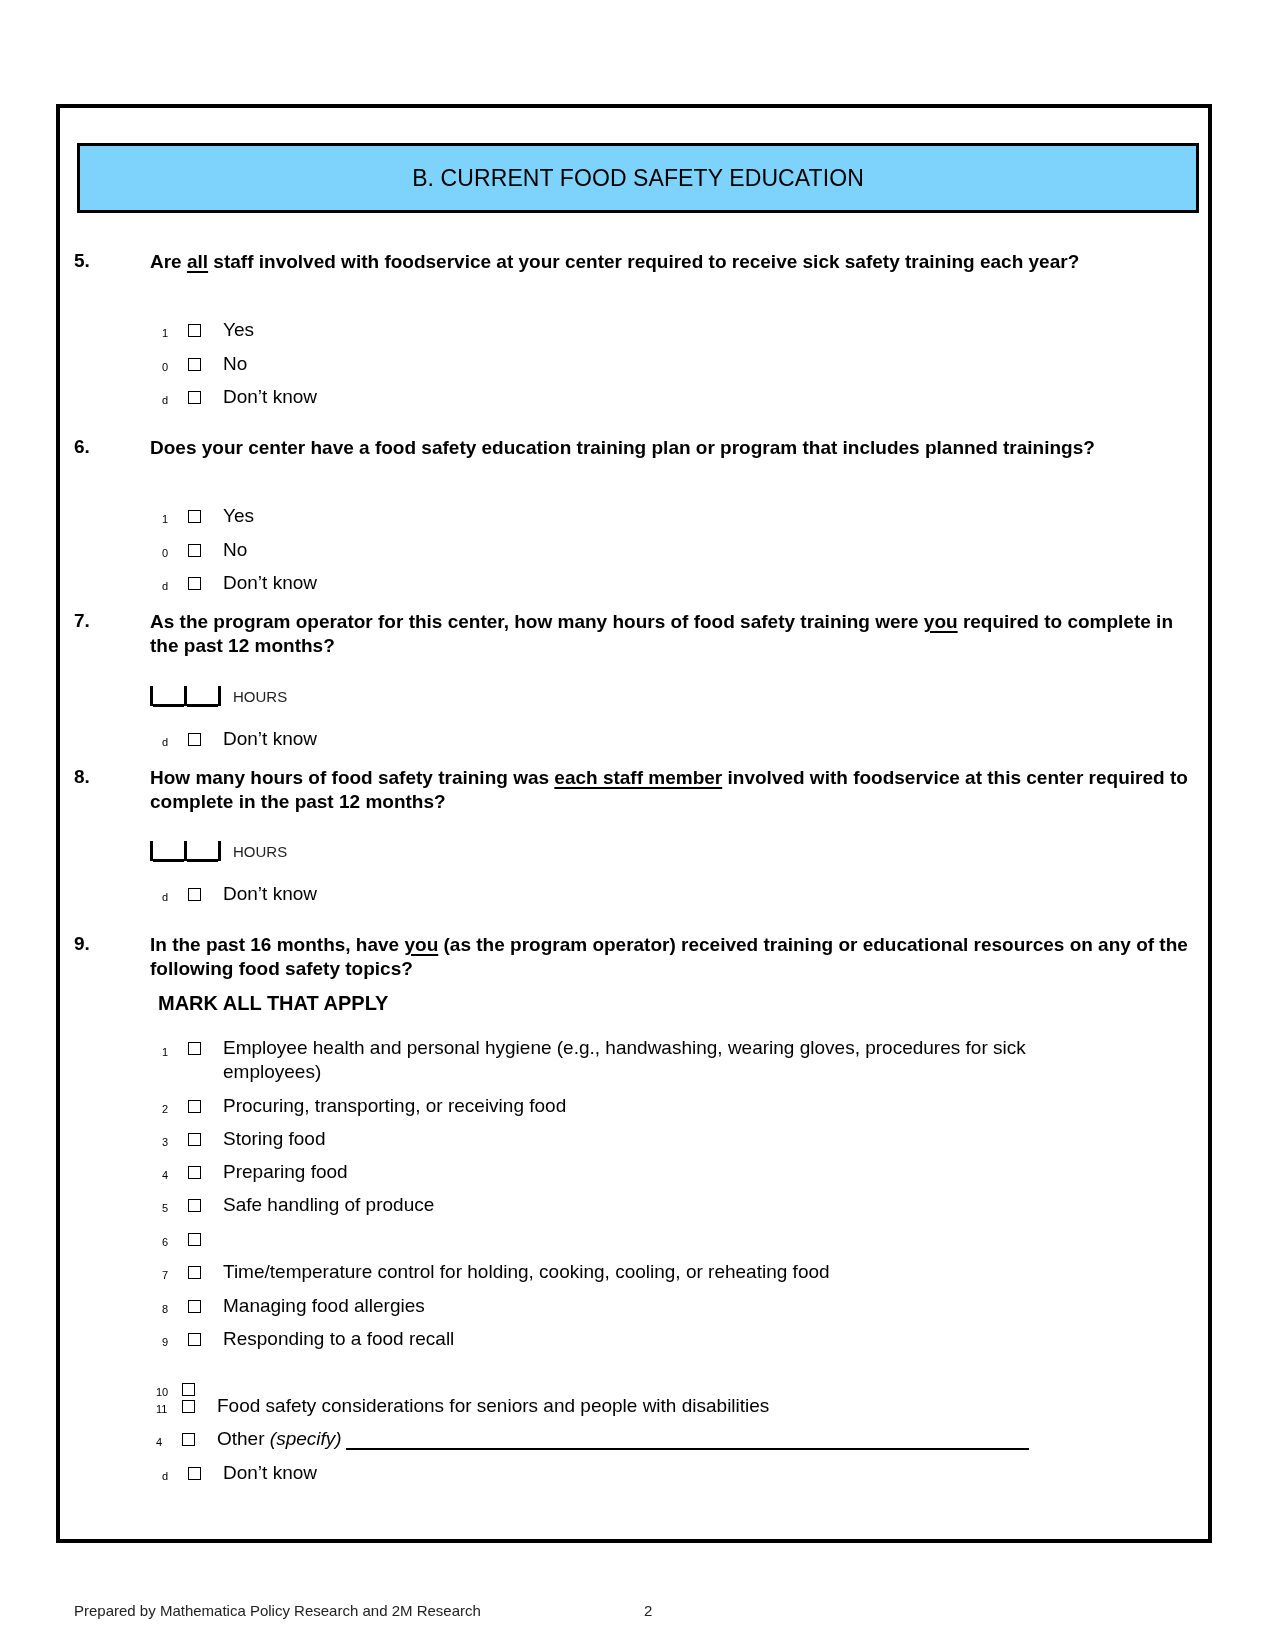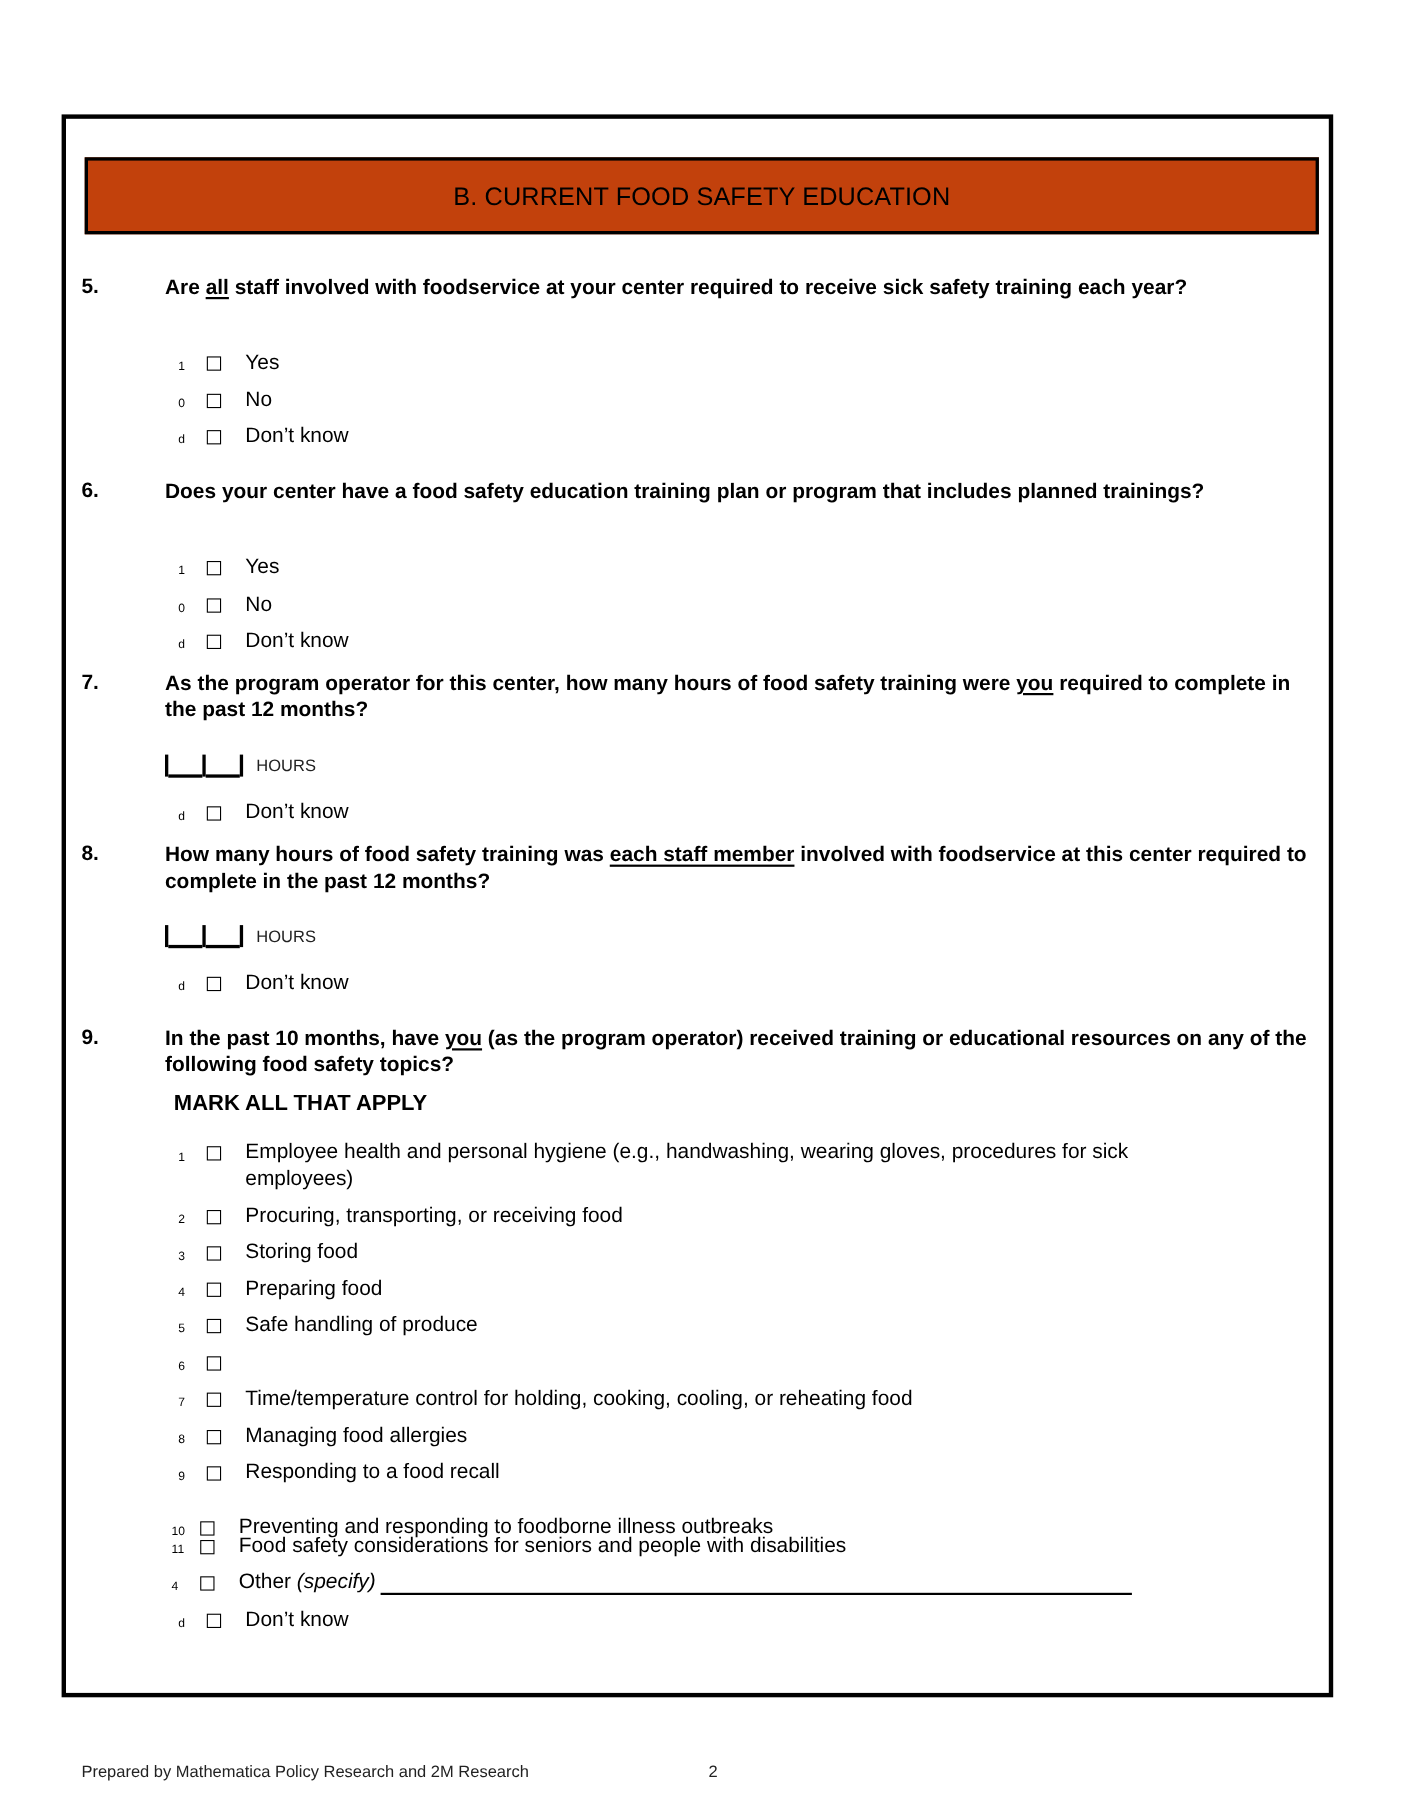--- a/index.html
+++ b/index.html
@@ -1,21 +1,21 @@
 <!DOCTYPE html>
 <html><head>
 <meta charset="utf-8">
 <style>
   html, body { margin:0; padding:0; background:#ffffff; }
   body { width:1275px; height:1650px; position:relative; overflow:hidden;
          font-family:"Liberation Sans", sans-serif; color:#000; }
   .frame { position:absolute; left:56px; top:104px; width:1148px; height:1431px;
            border:4px solid #000; }
   .header-box { position:absolute; left:77px; top:143px; width:1116px; height:64px;
-                border:3px solid #000; background:#c2410c;
+                border:3px solid #000; background:#7dd3fc;
                 display:flex; align-items:center; justify-content:center; }
   .header-title { font-size:23px; font-weight:400; letter-spacing:0.1px; }
   .q { position:absolute; left:74px; width:1110px; }
   .q-num { position:absolute; left:0; top:0; font-size:19px; font-weight:700; }
   .q-text { position:absolute; left:76px; top:0; width:1040px; font-size:19px;
             font-weight:700; line-height:24px; }
   .u { text-decoration:underline; text-underline-offset:3px; text-decoration-thickness:2px; }
   .opt { position:absolute; left:162px; height:24px; display:flex; align-items:center; }
   .opt-code { width:22px; font-size:11px; text-align:left; padding-top:6px; }
   .opt-box { width:11px; height:11px; border:1px solid #000; margin-left:4px; margin-right:22px; }
@@ -114,21 +114,21 @@
   <span class="hours-label">HOURS</span>
 </div>
 <div class="opt" style="top:882px;">
   <span class="opt-code">d</span>
   <span class="opt-box"></span>
   <span class="opt-label">Don’t know</span>
 </div>
 
 <div class="q" style="top:933px;">
   <span class="q-num">9.</span>
-  <div class="q-text"><span>In the past 10 months, have </span><span class="u">you</span><span> (as the program operator) received training or educational resources on any of the following food safety topics?</span></div>
+  <div class="q-text"><span>In the past 16 months, have </span><span class="u">you</span><span> (as the program operator) received training or educational resources on any of the following food safety topics?</span></div>
 </div>
 <div class="mark-all" style="top:992px;">MARK ALL THAT APPLY</div>
 
 <div class="opt wrap" style="top:1036px;">
   <span class="opt-code">1</span>
   <span class="opt-box"></span>
   <span class="opt-label">Employee health and personal hygiene (e.g., handwashing, wearing gloves, procedures for sick employees)</span>
 </div>
 <div class="opt" style="top:1094px;">
   <span class="opt-code">2</span>
@@ -165,21 +165,20 @@
   <span class="opt-label">Managing food allergies</span>
 </div>
 <div class="opt" style="top:1327px;">
   <span class="opt-code">9</span>
   <span class="opt-box"></span>
   <span class="opt-label">Responding to a food recall</span>
 </div>
 <div class="opt" style="top:1361px;margin-top:16px;">
   <span class="opt-code code2">10</span>
   <span class="opt-box"></span>
-  <span class="opt-label">Preventing and responding to foodborne illness outbreaks</span>
 </div>
 <div class="opt" style="top:1394px;">
   <span class="opt-code code2">11</span>
   <span class="opt-box"></span>
   <span class="opt-label">Food safety considerations for seniors and people with disabilities</span>
 </div>
 <div class="opt" style="top:1427px;">
   <span class="opt-code code2">4</span>
   <span class="opt-box"></span>
   <span class="opt-label"><span>Other</span> <i>(specify)</i></span>

